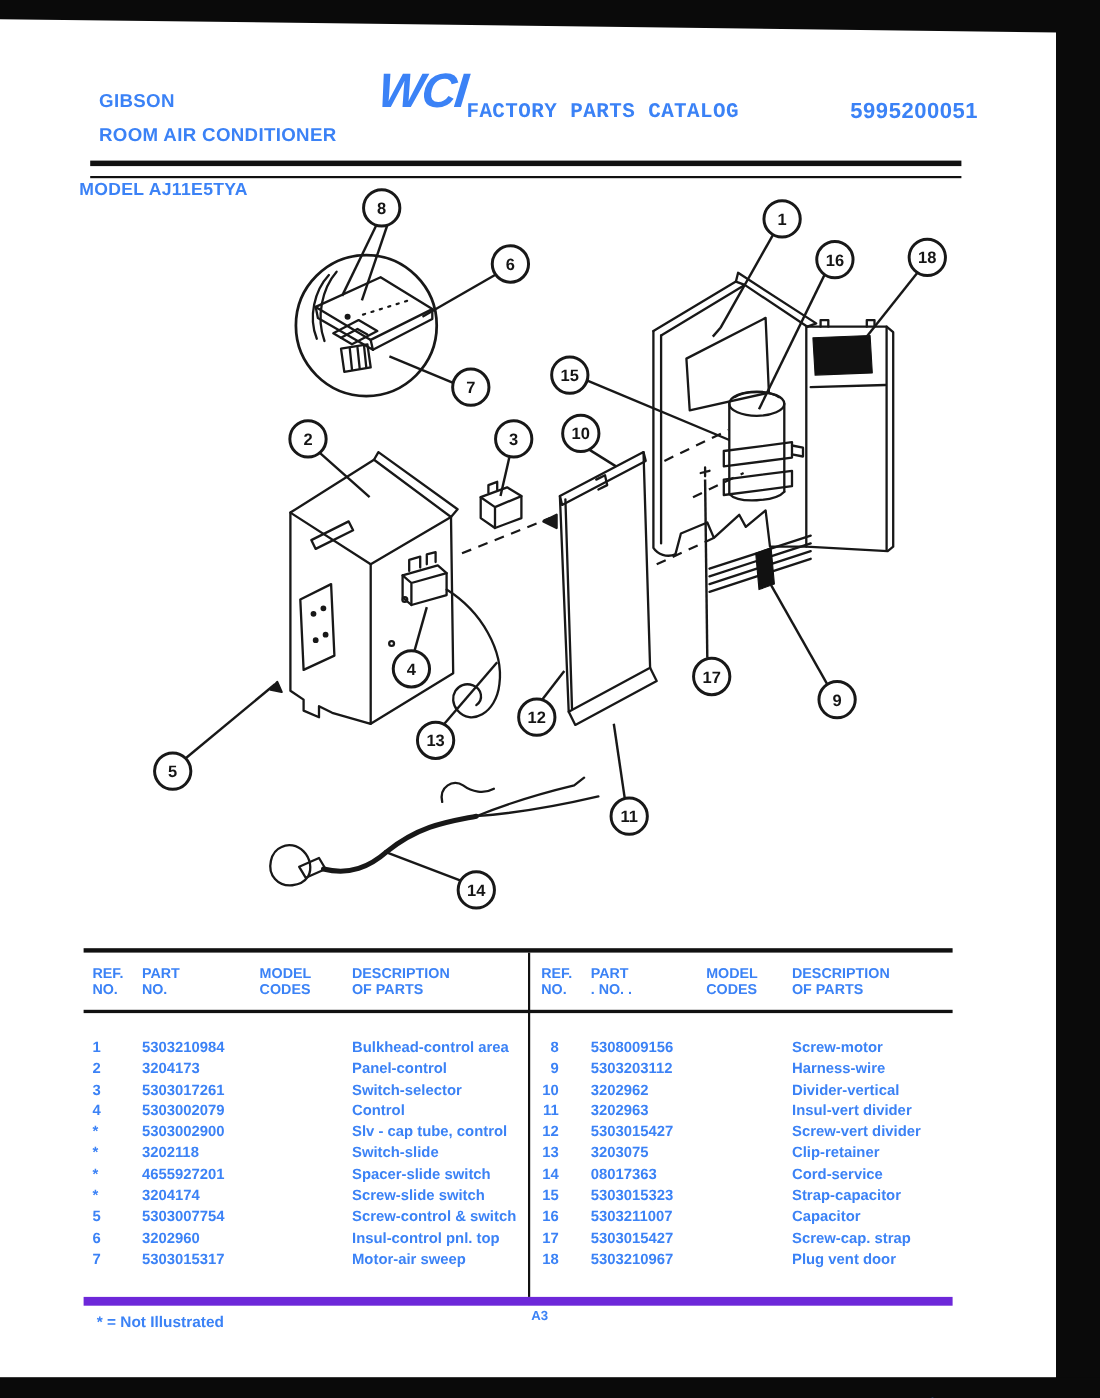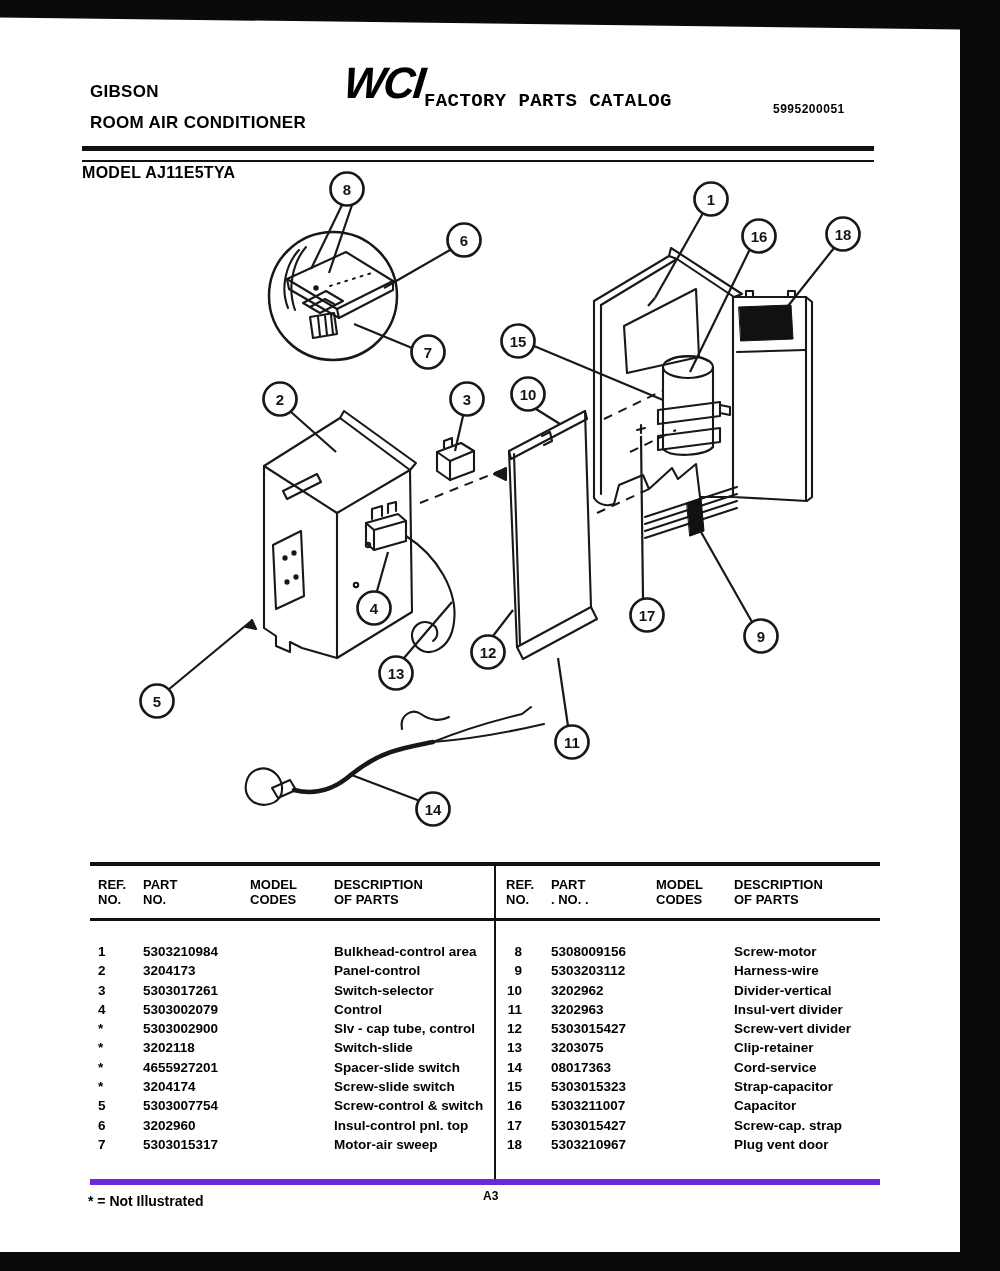--- a/index.html
+++ b/index.html
@@ -1,47 +1,47 @@
 <!DOCTYPE html>
 <html><head>
 <meta charset="utf-8">
 <style>
   html,body{margin:0;padding:0;background:#e8e8e4;}
   #page{position:relative;width:1000px;height:1271px;background:#ffffff;
-        font-family:"Liberation Sans",sans-serif;color:#000000;overflow:hidden;}
+        font-family:"Liberation Sans",sans-serif;color:#3b82f6;overflow:hidden;}
   
   .bar{position:absolute;background:#0a0a0a;}
   #bar-top{left:0;top:0;width:1000px;height:30px;
            clip-path:polygon(0 0,100% 0,100% 100%,0 58%);}
   #bar-right{left:960px;top:0;width:40px;height:1271px;}
   #bar-bottom{left:0;top:1252px;width:1000px;height:19px;}
   
   .abs{position:absolute;white-space:nowrap;}
   #brand{left:90px;top:76px;font-size:17px;font-weight:bold;line-height:31px;letter-spacing:.3px;}
   #wci-logo{left:344px;top:58px;font-size:44px;font-weight:bold;font-style:italic;
             transform:skewX(-6deg);letter-spacing:-2px;}
   #catalog-title{left:424px;top:90px;font-size:19px;font-weight:bold;letter-spacing:.4px;font-family:Liberation Mono, monospace;}
-  #pub-number{left:773px;top:90px;font-size:12px;font-weight:bold;letter-spacing:.5px;margin-top:12px;}
+  #pub-number{left:773px;top:90px;font-size:20px;font-weight:bold;letter-spacing:.5px;}
   #header-rule{left:82px;top:146px;width:792px;height:9px;
                border-top:5px solid #111;border-bottom:2px solid #111;}
-  #model-label{left:82px;top:164px;font-size:16px;font-weight:bold;letter-spacing:.3px;}
+  #model-label{left:72px;top:164px;font-size:16px;font-weight:bold;letter-spacing:.3px;}
   
   #diagram-svg{position:absolute;left:0;top:0;}
   .art{stroke:#181818;fill:none;stroke-width:2.1;stroke-linecap:round;stroke-linejoin:round;}
   .art .fillDark{fill:#111;stroke:#111;stroke-width:1;}
   .dash{stroke:#181818;stroke-width:2;stroke-dasharray:9 7;fill:none;}
   .dot{stroke:#181818;stroke-width:2;stroke-dasharray:2 6;fill:none;}
   .leader{stroke:#181818;stroke-width:2.2;}
   .callout-circle{fill:#ffffff;stroke:#181818;stroke-width:2.7;}
   .callout-text{font-family:"Liberation Sans",sans-serif;font-size:15px;font-weight:bold;
                 fill:#151515;text-anchor:middle;}
   .thick{stroke-width:4.5;}
   
-  #parts-table{position:absolute;left:90px;top:862px;width:790px;height:313px;
-               border-top:4px solid #111;border-bottom:6px solid #6d28d9;font-weight:bold;}
+  #parts-table{position:absolute;left:76px;top:862px;width:790px;height:313px;
+               border-top:4px solid #111;border-bottom:8px solid #6d28d9;font-weight:bold;}
   #table-center-divider{position:absolute;left:404px;top:0;width:2px;height:100%;background:#111;}
   #table-header-separator{position:absolute;left:0;top:52px;width:100%;height:3px;background:#111;}
   .hcol{position:absolute;top:11px;font-size:13px;line-height:15px;font-weight:bold;}
   .rows{position:absolute;top:76px;left:0;width:100%;}
   .prow{position:relative;height:19.3px;font-size:13.5px;}
   .prow span{position:absolute;top:0;line-height:19.3px;white-space:nowrap;}
   .c-ref-l{left:8px;width:18px;}
   .c-part-l{left:53px;}
   .c-model-l{left:160px;}
   .c-desc-l{left:244px;}

